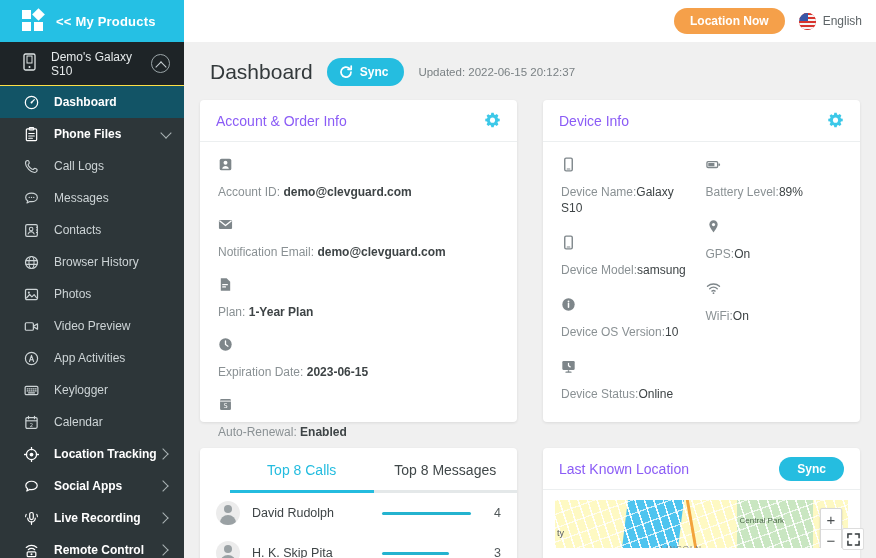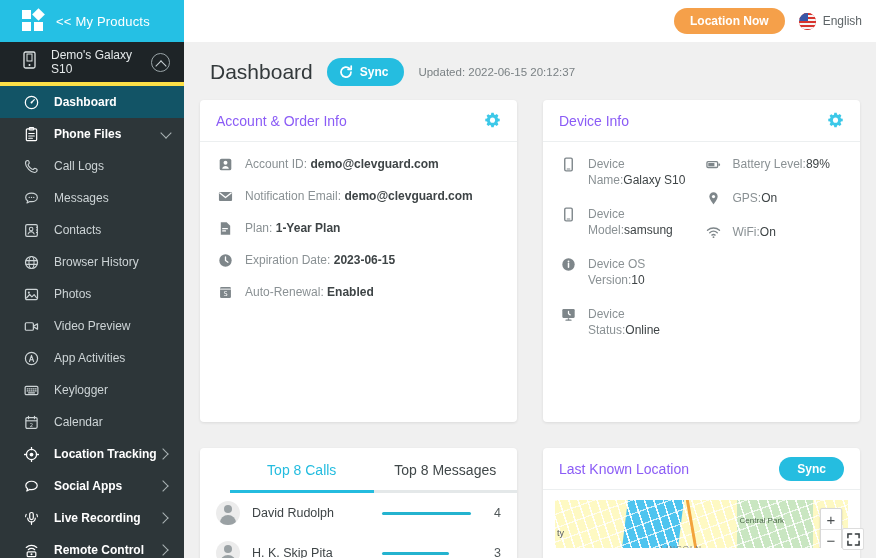--- a/index.html
+++ b/index.html
@@ -24,26 +24,26 @@
     padding-left: 22px;
   }
   #brand .logo { width: 22px; height: 22px; position: relative; flex: none; }
   #brand .logo i {
     position: absolute; background: #fff; display: block;
   }
   #brand .logo .s1 { left: 0; top: 0; width: 9px; height: 9px; }
   #brand .logo .s2 { left: 0; top: 12px; width: 9px; height: 9px; }
   #brand .logo .s3 { left: 12px; top: 12px; width: 9px; height: 9px; }
   #brand .logo .s4 { left: 12px; top: 0; width: 9px; height: 9px; transform: rotate(45deg); }
-  #brand .txt { color:#fff; font-size: 13px; font-weight: normal; letter-spacing: .2px; }
+  #brand .txt { color:#fff; font-size: 13px; font-weight: bold; letter-spacing: .2px; }
 
   .device-row {
     height: 44px; background: #1e2427;
     display: flex; align-items: center; padding: 0 14px 0 22px;
-    border-bottom: 4px solid #fde047;
+    border-bottom: 1px solid #fde047;
   }
   .device-row .nm { color:#e6eaeb; font-size: 12px; flex: 1; margin-left: 14px; }
   .collapse-ic {
     width: 19px; height: 19px; border: 1.4px solid #9aa4a7; border-radius: 50%;
     position: relative; flex: none;
   }
   .collapse-ic:before {
     content:""; position: absolute; left: 5px; top: 8px;
     width: 7px; height: 7px; border-left: 1.4px solid #c9d1d3; border-top: 1.4px solid #c9d1d3;
     transform: rotate(45deg);
@@ -102,21 +102,21 @@
   .card { background: #fff; border-radius: 4px; box-shadow: 0 1px 3px rgba(0,0,0,.09); }
   .card-head {
     height: 42px; display:flex; align-items:center; justify-content: space-between;
     padding: 0 16px; border-bottom: 1px solid #eceff0;
   }
   .card-head .ttl { font-size: 14px; color: #8b5cf6; }
   .gear { width:17px; height:17px; cursor:pointer; }
   .card-body { padding: 14px 18px 16px 18px; }
 
   
-  .info-row { display:flex; align-items:flex-start; gap: 12px; margin-bottom: 16px; }
+  .info-row { display:flex; align-items:flex-start; gap: 12px; margin-bottom: 16px; flex-direction: column; }
   .info-row .ic { width:15px; height:15px; flex:none; margin-top: 1px; }
   .info-row .tx { font-size: 12px; color: #8a9194; line-height: 16px; }
   .info-row .tx b { color:#3e4446; font-weight: bold; }
   .info-row .tx .val { color:#3e4446; }
 
   #account-card { height: 322px; }
   #device-card  { height: 322px; }
   #device-card .card-body { display: grid; grid-template-columns: 1fr 1fr; column-gap: 8px; }
   #device-card .col .info-row { margin-bottom: 18px; }
 

